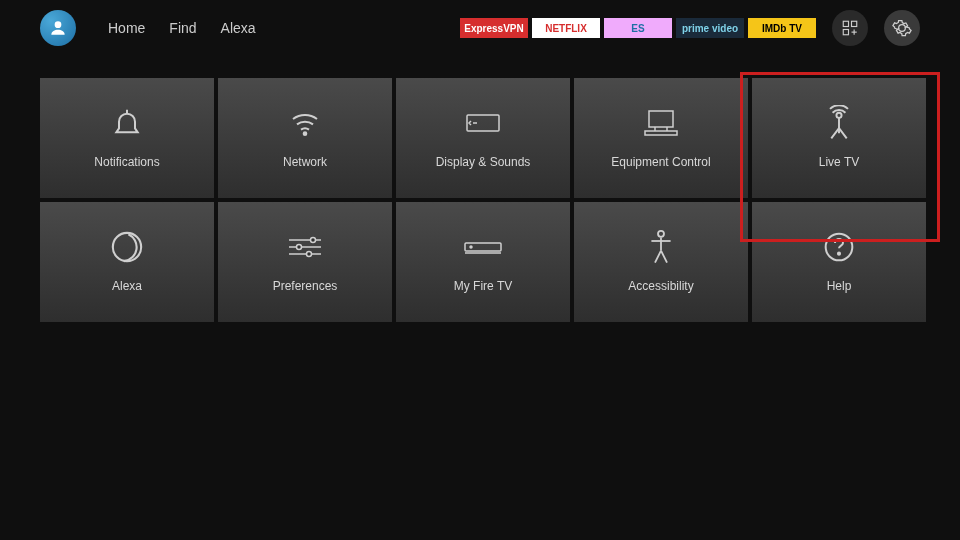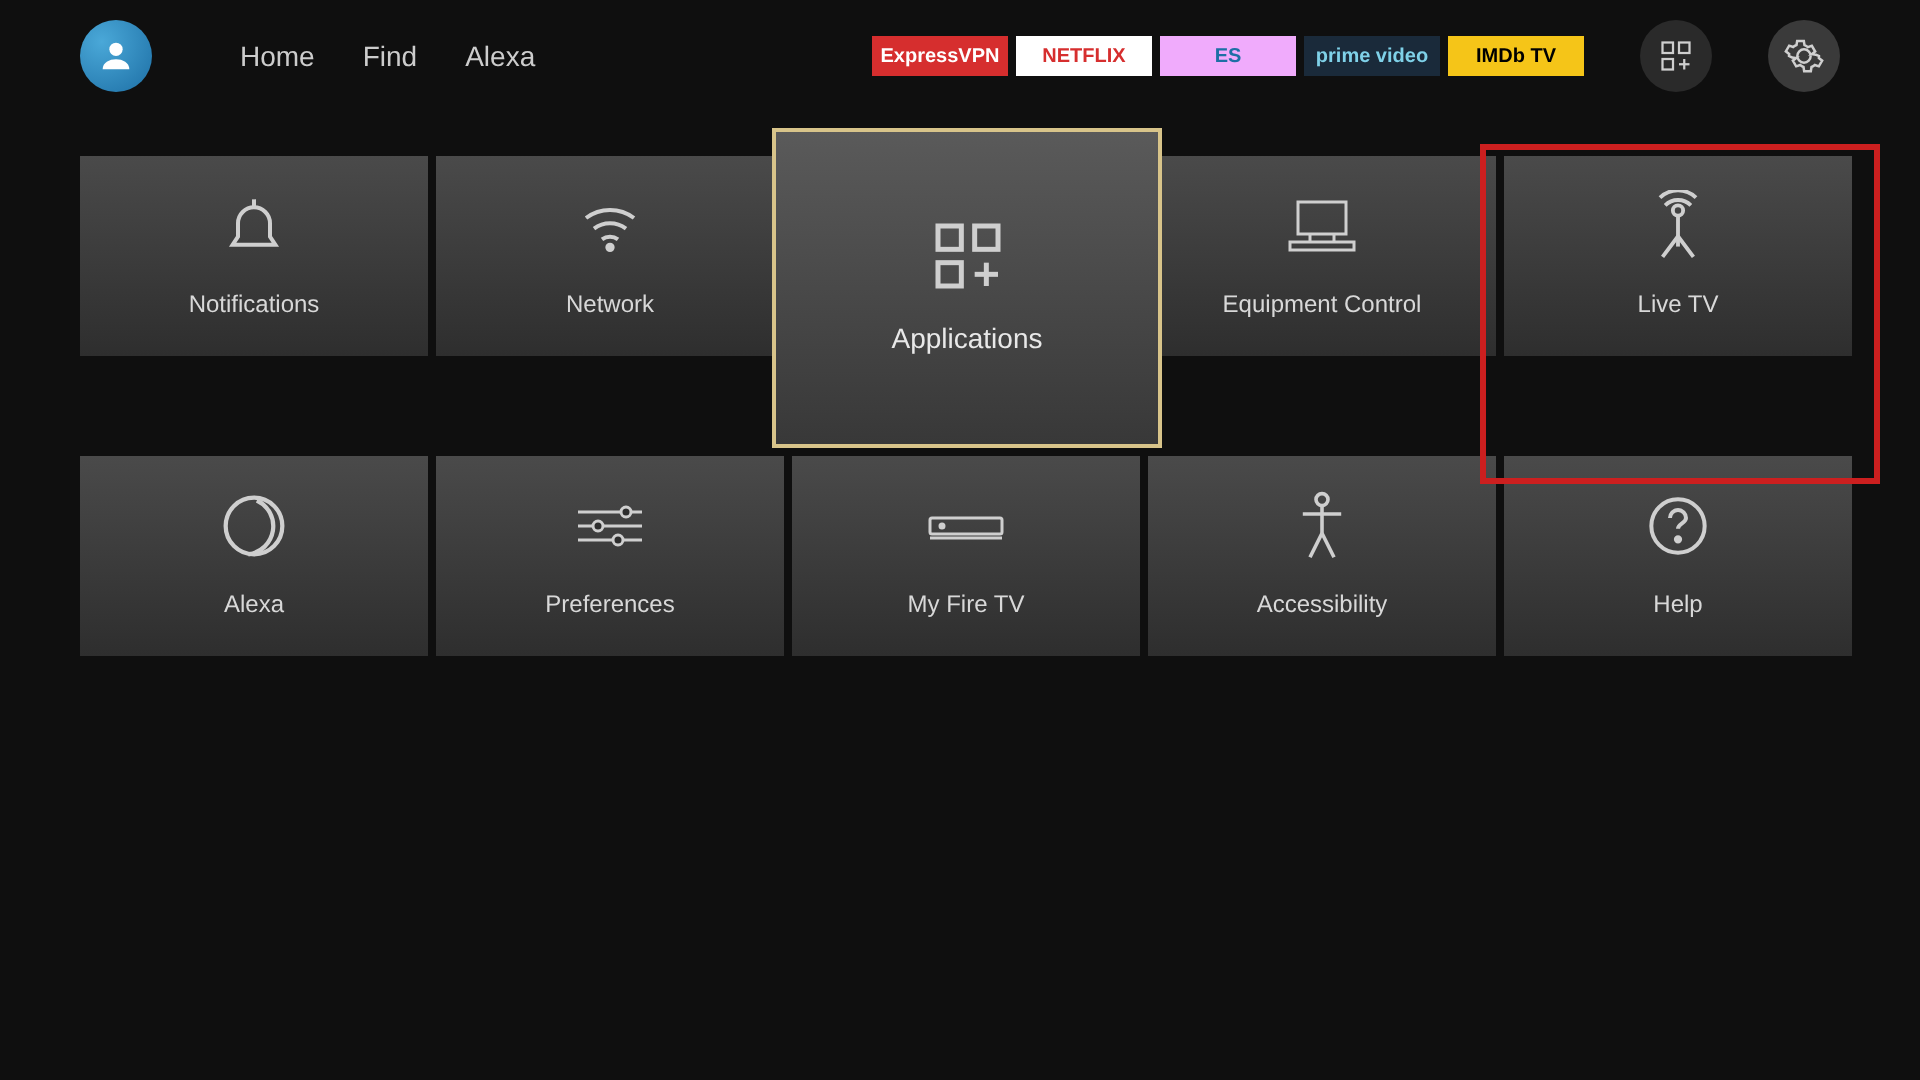--- a/index.html
+++ b/index.html
@@ -10,21 +10,21 @@
       font-family: -apple-system, BlinkMacSystemFont, "Segoe UI", sans-serif;
       color: #d0d0d0;
       overflow: hidden;
     }
     .topbar {
       display: flex;
       align-items: center;
       height: 56px;
       padding: 8px 40px;
       background: #0f0f0f;
-      gap: 24px;
+      gap: 12px;
     }
     .profile-avatar {
       width: 36px;
       height: 36px;
       border-radius: 50%;
       background: radial-gradient(circle at 30% 30%, #4aa8d8, #1d6fa5);
       display: flex;
       align-items: center;
       justify-content: center;
       margin-right: 20px;
@@ -69,21 +69,21 @@
       background: #3a3a3a;
     }
     .grid {
       display: grid;
       grid-template-columns: repeat(5, 174px);
       gap: 4px;
       padding: 22px 40px;
       position: relative;
     }
     .tile {
-      height: 100px;
+      height: 120px;
       background: linear-gradient(180deg, #4a4a4a 0%, #2e2e2e 100%);
       display: flex;
       flex-direction: column;
       align-items: center;
       justify-content: center;
       gap: 14px;
       cursor: pointer;
       position: relative;
     }
     .tile-label {
@@ -183,33 +183,30 @@
         <svg width="32" height="32" viewBox="0 0 24 24">
           <path d="M3 9a15 15 0 0118 0"></path>
           <path d="M6 13a10 10 0 0112 0"></path>
           <path d="M9 17a5 5 0 016 0"></path>
           <circle cx="12" cy="20" r="1" fill="#cfcfcf"></circle>
         </svg>
       </div>
     <div class="tile-label">Network</div>
   </div>
 
-
-  <div class="tile tile-highlighted">
-    <div class="tile-icon">
-        <svg width="40" height="40" viewBox="0 0 24 24">
-          <rect x="3" y="3" width="7" height="7"></rect>
-          <rect x="14" y="3" width="7" height="7"></rect>
-          <rect x="3" y="14" width="7" height="7"></rect>
-          <line x1="17.5" y1="14" x2="17.5" y2="21"></line>
-          <line x1="14" y1="17.5" x2="21" y2="17.5"></line>
-        </svg>
-      </div>
-    <div class="tile-label">Applications</div>
-  </div>
+  <div class="tile">
+    <div class="tile-icon">
+        <svg width="36" height="28" viewBox="0 0 36 24">
+          <rect x="2" y="4" width="32" height="16" rx="1"></rect>
+          <path d="M8 12h4M6 10l-2 2 2 2"></path>
+        </svg>
+      </div>
+    <div class="tile-label">Display &amp; Sounds</div>
+  </div>
+
 
   <div class="tile">
     <div class="tile-icon">
         <svg width="36" height="32" viewBox="0 0 36 28">
           <rect x="6" y="2" width="24" height="16"></rect>
           <rect x="2" y="22" width="32" height="4"></rect>
           <line x1="12" y1="18" x2="12" y2="22"></line>
           <line x1="24" y1="18" x2="24" y2="22"></line>
         </svg>
       </div>

